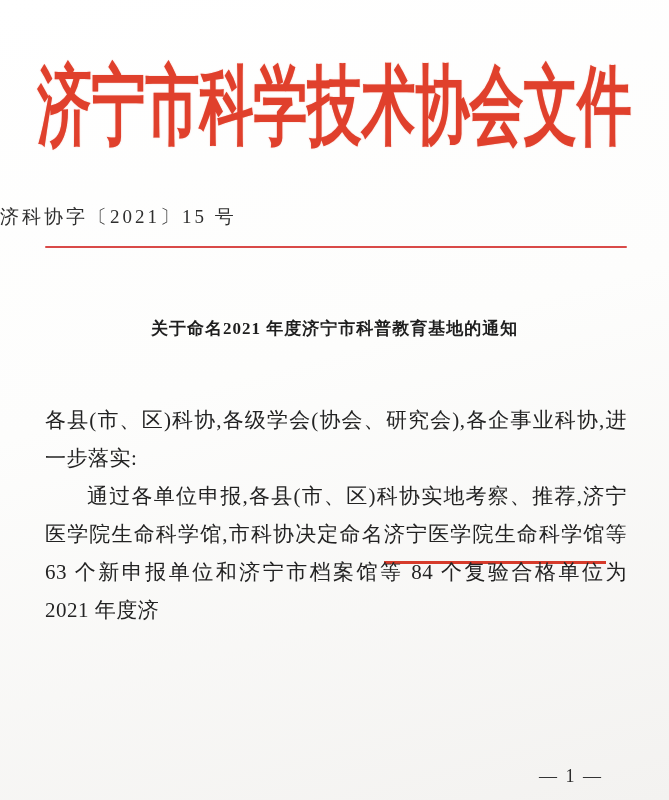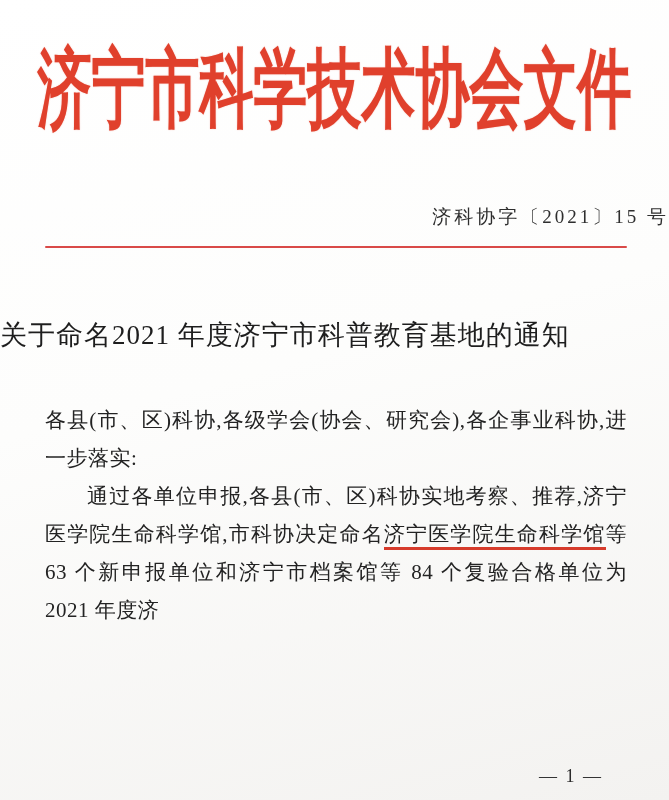--- a/index.html
+++ b/index.html
@@ -13,62 +13,63 @@
     width: 669px;
     height: 800px;
     overflow: hidden;
     background: linear-gradient(165deg, #ffffff 0%, #fdfdfc 45%, #f3f2f0 100%);
     color: #242424;
   }
 
   
   .header {
     position: absolute;
-    top: 46px; left: 0; width: 100%;
+    top: 63px; left: 0; width: 100%;
     text-align: center;
     line-height: 1;
   }
   .header .stretch {
     display: inline-block;
     font-weight: 700;
     font-size: 54px;
     white-space: nowrap;
     color: var(--accent-red, #e0402c);
     transform: scaleY(1.6);
     transform-origin: top center;
     letter-spacing: 0px;
     text-shadow: 0 0 1px rgba(224,64,44,0.45);
   }
 
   
   .doc-number {
     position: absolute;
     top: 204px; left: 0; width: 100%;
-    text-align: right;
+    text-align: left;
     font-size: 19px;
     letter-spacing: 3px;
     color: #2e2e2e;
     font-family: Liberation Serif, serif;
   }
 
   
   .divider {
     position: absolute;
     top: 246px; left: 45px;
     width: 582px; height: 2px;
     background: var(--divider-red, #d94a48);
     border-radius: 1px;
   }
 
   
   .title {
     position: absolute;
     top: 317px; left: 0; width: 100%;
-    font-size: 27px;
-    font-weight: 400;
+    text-align: center;
+    font-size: 17px;
+    font-weight: 700;
     letter-spacing: 1px;
     color: #1e1e1e;
   }
 
   
   .body-text {
     position: absolute;
     top: 401px; left: 45px;
     width: 582px;
     font-size: 21px;
@@ -76,21 +77,21 @@
     letter-spacing: 0.5px;
     text-align: justify;
     text-justify: inter-ideograph;
     color: #232323;
   }
   .body-text p { margin: 0; }
   .body-text p.indent { text-indent: 2em; }
 
   .red-underline {
     border-bottom: 3px solid var(--underline-red, #d63b2b);
-    padding-bottom: 1px;
+    padding-bottom: 15px;
   }
 
   
   .page-number {
     position: absolute;
     top: 766px; right: 66px;
     font-size: 18px;
     letter-spacing: 2px;
     color: #2b2b2b;
   }

